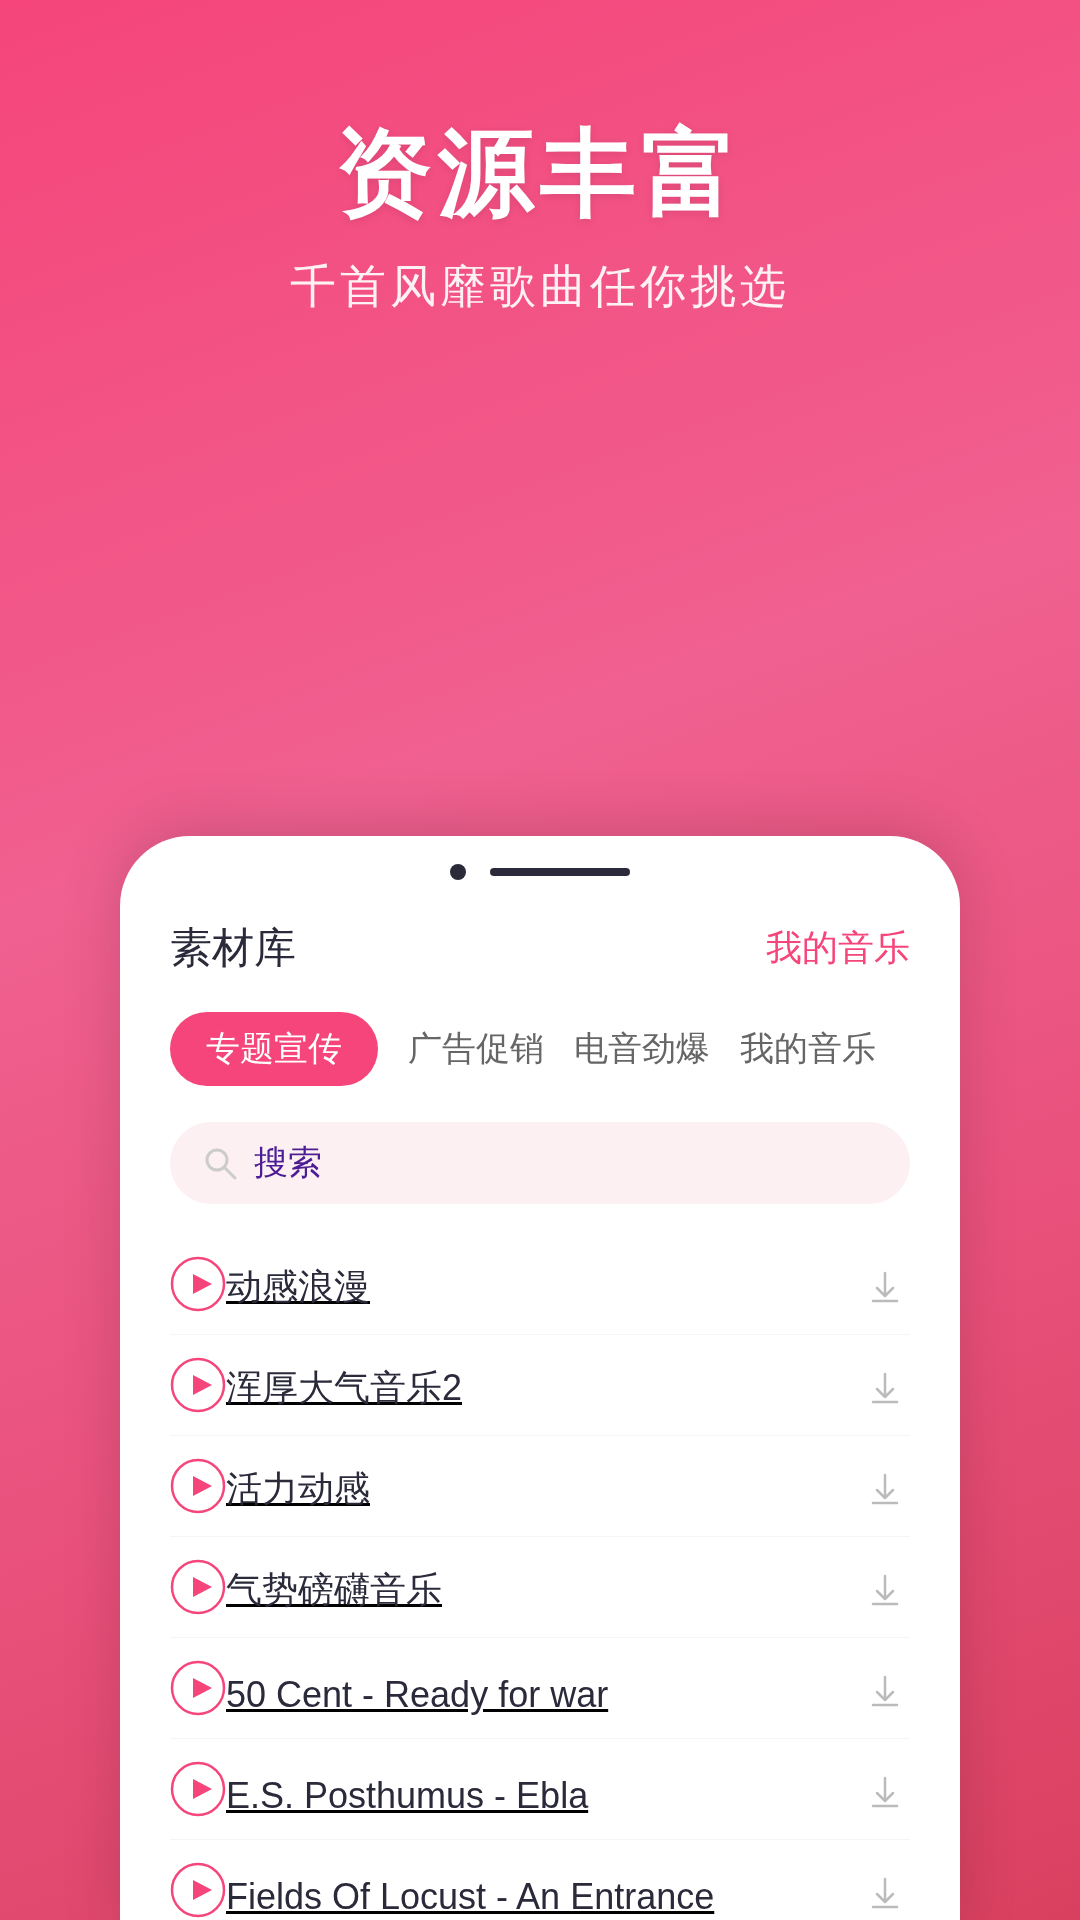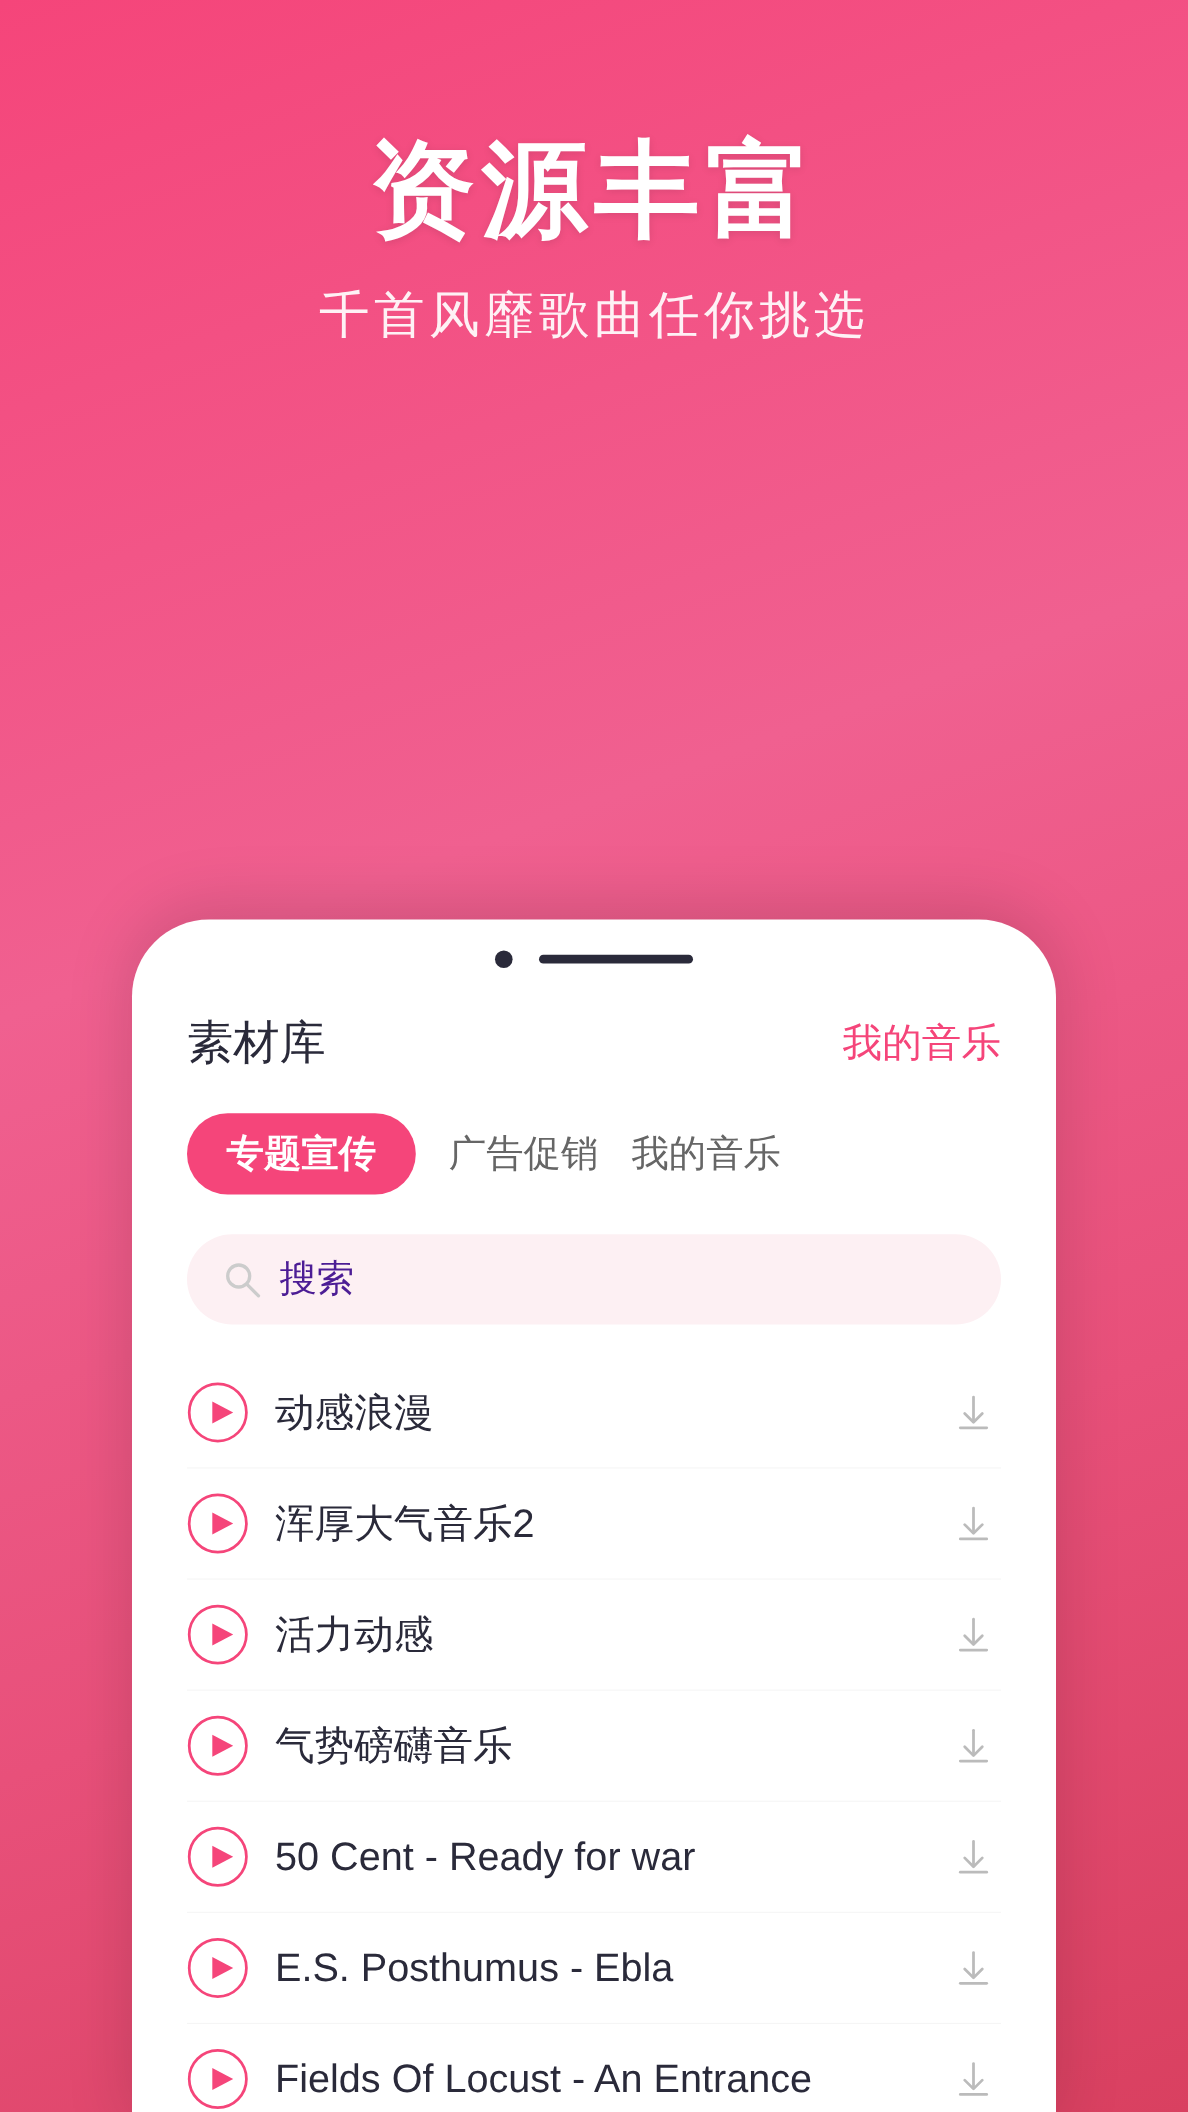--- a/index.html
+++ b/index.html
@@ -108,21 +108,21 @@
       color: #666;
       padding: 14px 0;
       cursor: pointer;
     }
 
     .tab-item.active {
       background: #f5457a;
       color: #fff;
       padding: 14px 36px;
       border-radius: 40px;
-      font-weight: 700;
+      font-weight: 400;
     }
 
     .search-bar {
       display: flex;
       align-items: center;
       background: #fdf0f3;
       border-radius: 50px;
       padding: 18px 32px;
       margin-bottom: 30px;
       gap: 16px;
@@ -138,24 +138,24 @@
       font-size: 34px;
       color: #4c1d95;
     }
 
     .song-list {
       list-style: none;
     }
 
     .song-item {
       display: flex;
-      align-items: center;
+      align-items: flex-end;
       padding: 22px 0;
       border-bottom: 1px solid #f5f5f5;
-      gap: 24px;
+      text-decoration: underline;
     }
 
     .song-item:last-child {
       border-bottom: none;
     }
 
     .play-btn {
       width: 56px;
       height: 56px;
       flex-shrink: 0;
@@ -204,20 +204,21 @@
   <div class="app-content">
 
     <div class="app-header">
       <span class="app-header-title">素材库</span>
       <span class="app-header-link">我的音乐</span>
     </div>
 
     <div class="tabs-row">
       <span class="tab-item active">专题宣传</span>
       <span class="tab-item">广告促销</span>
+      <span class="tab-item">电音劲爆</span>
       <span class="tab-item">我的音乐</span>
     </div>
 
     <div class="search-bar">
       <span class="search-icon-svg">
         <svg viewBox="0 0 36 36" fill="none" xmlns="http://www.w3.org/2000/svg">
           <circle cx="15" cy="15" r="10" stroke="#cccccc" stroke-width="3"></circle>
           <line x1="23" y1="23" x2="33" y2="33" stroke="#cccccc" stroke-width="3" stroke-linecap="round"></line>
         </svg>
       </span>

